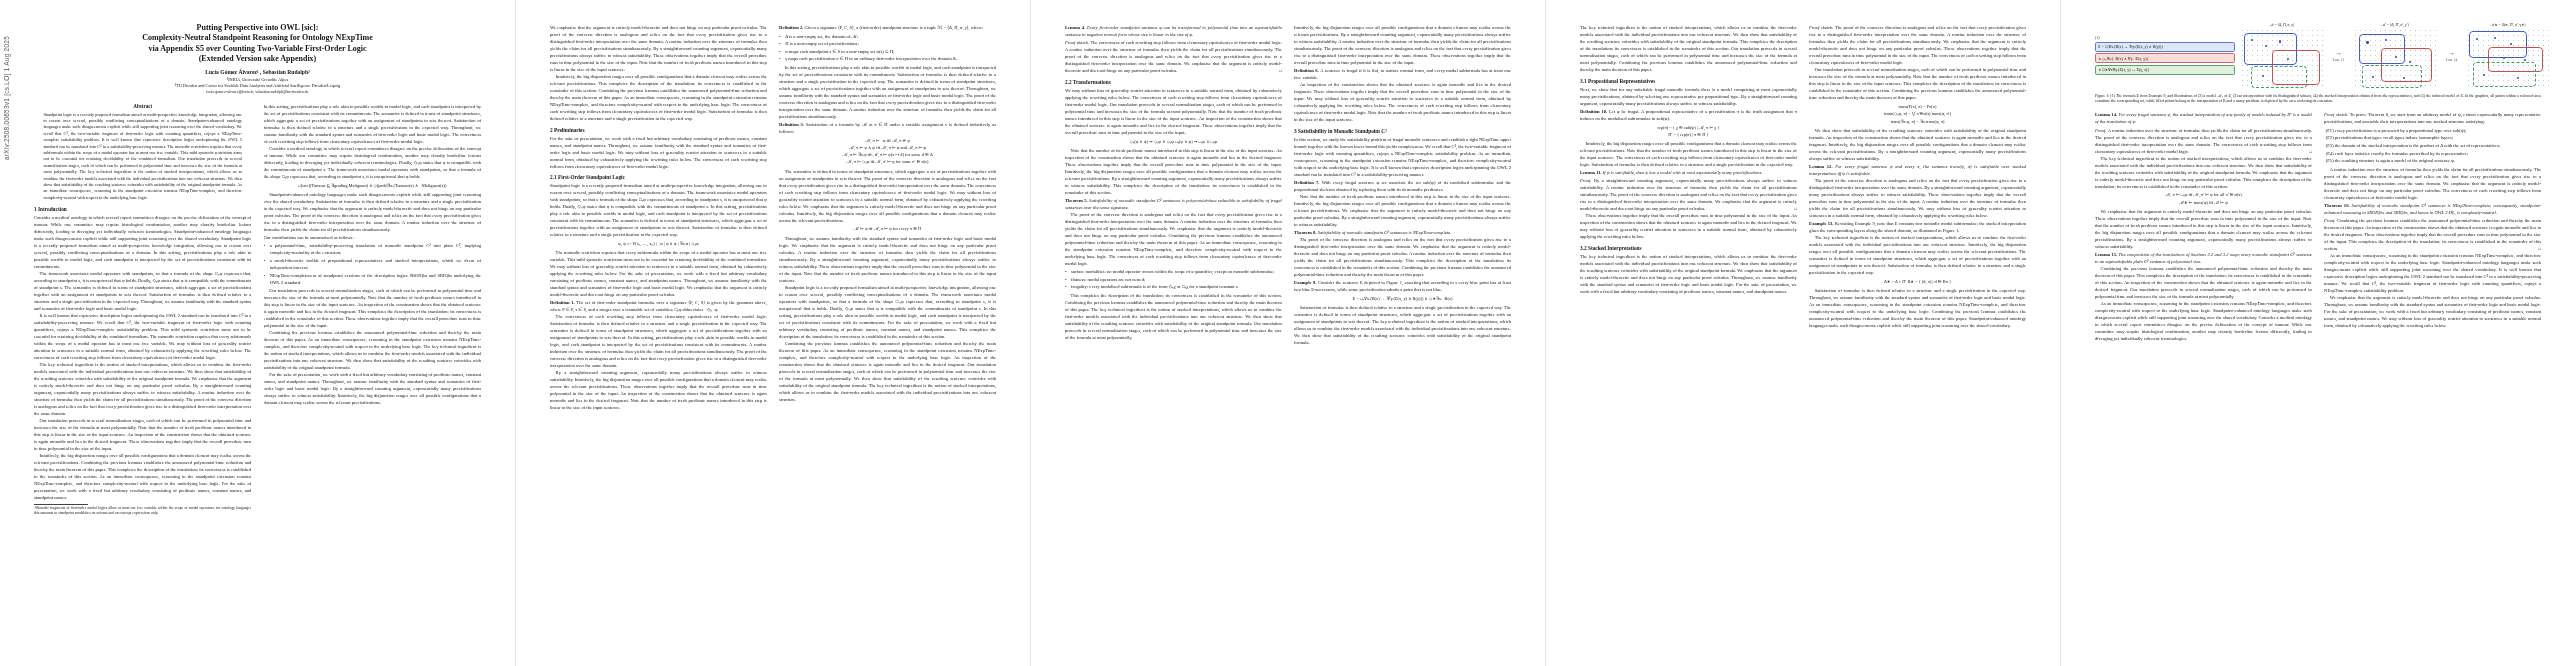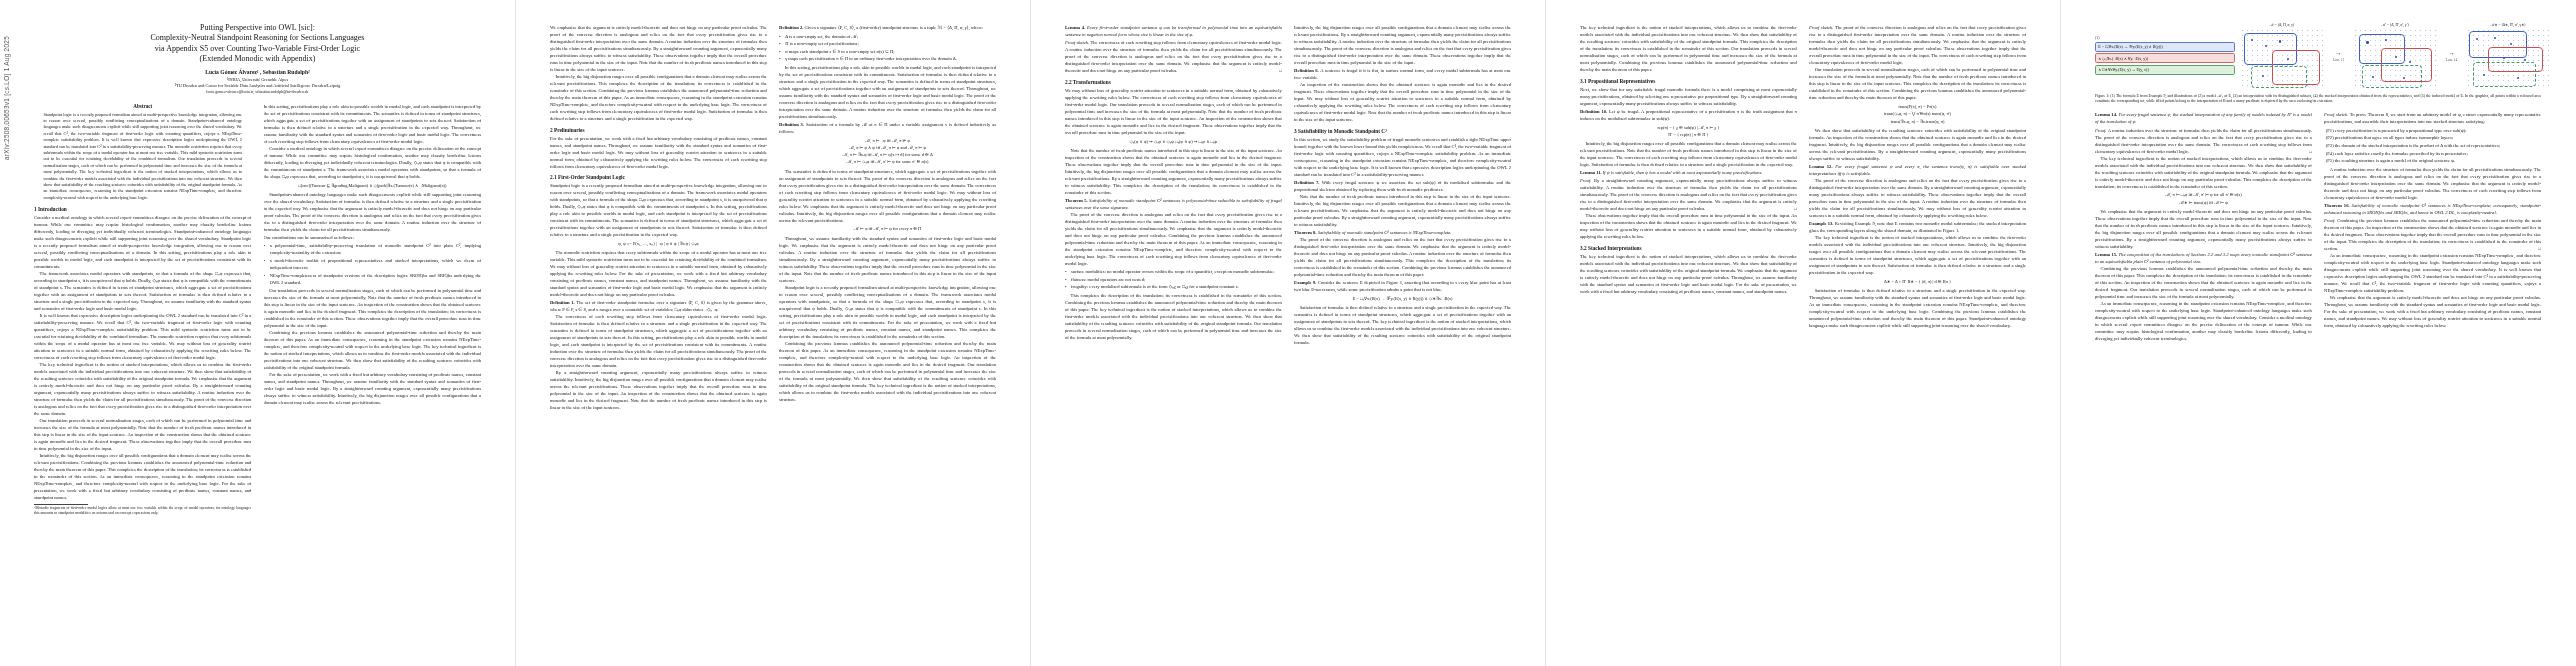--- a/index.html
+++ b/index.html
@@ -7,21 +7,21 @@
   .canvas{width:2576px;height:667px;display:flex;background:#fff;color:#141414;
           font-family:"Liberation Serif", serif;}
   .page{width:515px;height:667px;box-sizing:border-box;background:#fff;position:relative;
         padding:21px 34px 13.3px 34px;display:flex;flex-direction:column;overflow:hidden;}
   .page + .page{border-left:0.6px solid #e3e3e3;}
 
   
   .arxiv{position:absolute;left:3.3px;top:36px;writing-mode:vertical-rl;transform:rotate(180deg);
          font-family:"Liberation Sans", sans-serif;font-size:6.4px;color:#555;letter-spacing:0.3px;}
   .titleblock{text-align:center;margin:2.2px 4.4px 5.6px 4.4px;}
-  .title{font-size:8px;font-weight:normal;line-height:1.28;}
+  .title{font-size:8px;font-weight:bold;line-height:1.28;}
   .authors{font-size:5.6px;font-weight:bold;margin-top:5px;}
   .affil{font-size:4.3px;margin-top:1.4px;}
   .emails{font-size:4px;margin-top:1.1px;color:#222;}
 
   
   .cols{display:flex;gap:12.2px;flex:1 1 auto;overflow:hidden;margin-top:2.2px;}
   .col{flex:1 1 0;overflow:hidden;text-align:justify;font-size:4.6px;line-height:7px;
        hyphens:auto;}
   .para{margin:0;text-indent:5.6px;}
   .para.ni{text-indent:0;margin-top:1.1px;}
@@ -68,23 +68,23 @@
 </head>
 <body>
 
 <div class="canvas">
 
   <div class="page">
     <div class="arxiv">arXiv:2508.00653v1  [cs.LO]  1 Aug 2025</div>
     <div class="titleblock">
       <div class="title">
         <div>Putting Perspective into OWL [sic]:</div>
-        <div>Complexity-Neutral Standpoint Reasoning for Sections Languages</div>
+        <div>Complexity-Neutral Standpoint Reasoning for Ontology NExpTime</div>
         <div>via Appendix S5 over Counting Two-Variable First-Order Logic</div>
-        <div>(Extended Monodic with Appendix)</div>
+        <div>(Extended Version sake Appendix)</div>
       </div>
       <div class="authors">Lucía Gómez Álvarez¹ ,  Sebastian Rudolph²</div>
       <div class="affil">¹INRIA, Université Grenoble Alpes</div>
       <div class="affil">²TU Dresden and Center for Scalable Data Analytics and Artificial Intelligence Dresden/Leipzig</div>
       <div class="emails">lucia.gomez-alvarez@inria.fr, sebastian.rudolph@tu-dresden.de</div>
     </div>
     <div class="cols">
       <div class="col">
           <div class="absh">Abstract</div>
           <p class="para ni abs">Standpoint logic is a recently proposed formalism aimed at multi-perspective knowledge integration, allowing one to reason over several, possibly conflicting conceptualisations of a domain. Standpoint-enhanced ontology languages make such disagreements explicit while still supporting joint reasoning over the shared vocabulary. We recall that C², the two-variable fragment of first-order logic with counting quantifiers, enjoys a NExpTime-complete satisfiability problem. It is well known that expressive description logics underpinning the OWL 2 standard can be translated into C² in a satisfiability-preserving manner. The monodic restriction requires that every subformula within the scope of a modal operator has at most one free variable. This mild syntactic restriction turns out to be essential for retaining decidability of the combined formalism. Our translation proceeds in several normalisation stages, each of which can be performed in polynomial time and increases the size of the formula at most polynomially. The key technical ingredient is the notion of stacked interpretations, which allows us to combine the first-order models associated with the individual precisifications into one coherent structure. We then show that satisfiability of the resulting sentence coincides with satisfiability of the original standpoint formula. As an immediate consequence, reasoning in the standpoint extension remains NExpTime-complete, and therefore complexity-neutral with respect to the underlying base logic.</p>

